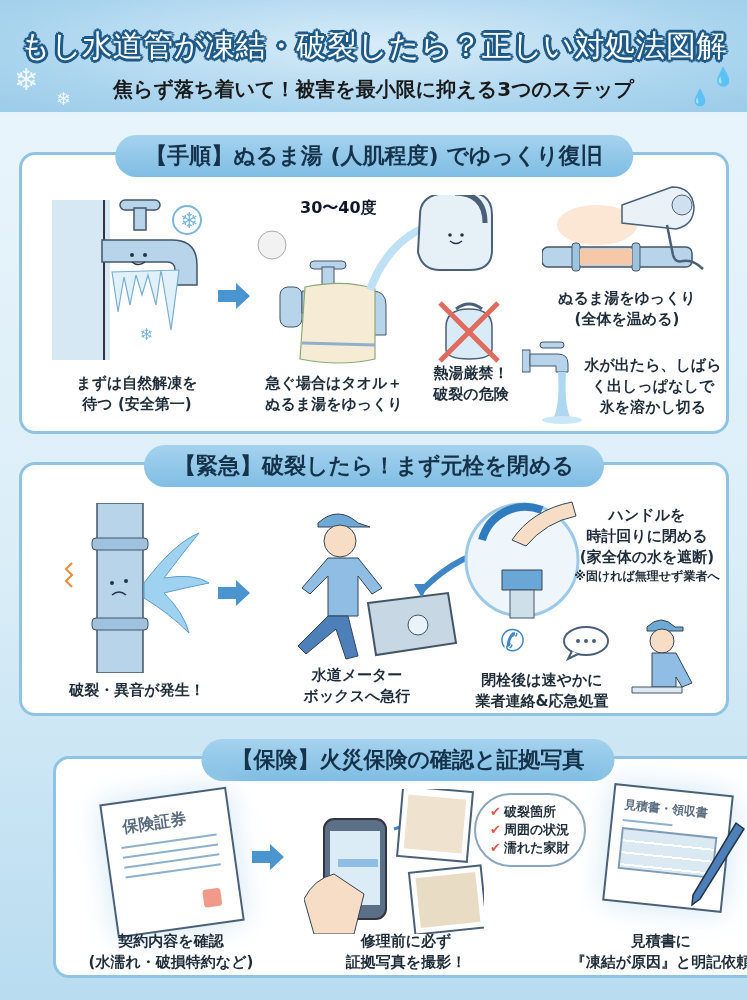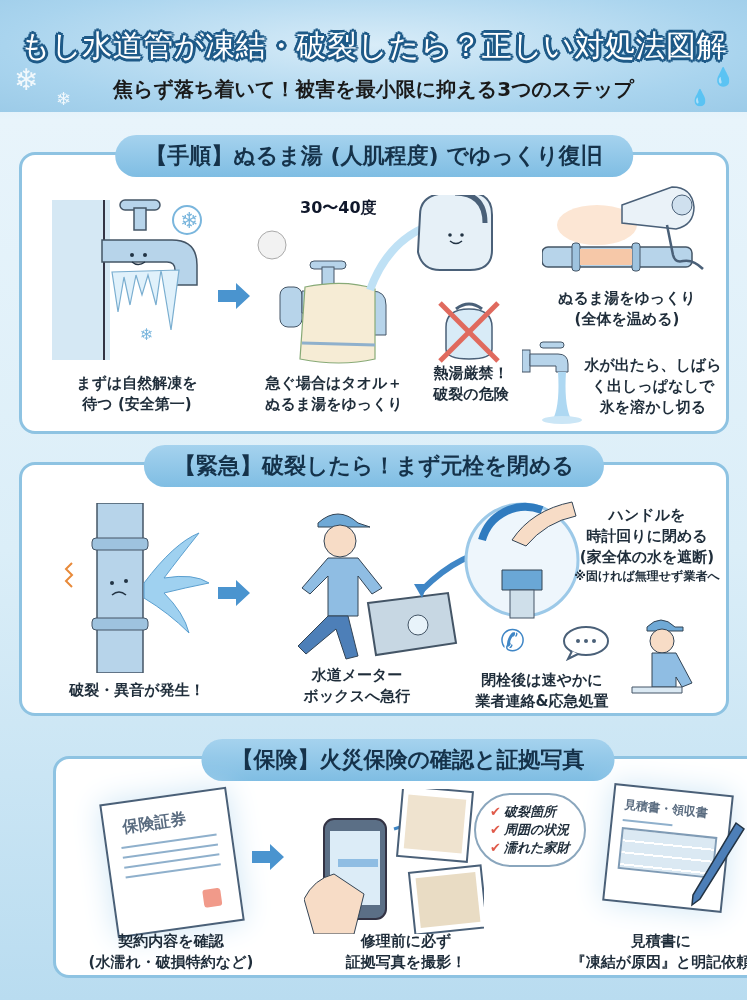--- a/index.html
+++ b/index.html
@@ -38,21 +38,21 @@
   }
   .cap { position: absolute; text-align: center; font-size: 15px; font-weight: bold; line-height: 21px; color: #1f2d3a; }
   .small { font-size: 12px; line-height: 16px; }
   .arrow {
     position: absolute; width: 32px; height: 26px;
   }
   .illus { position: absolute; }
   .lbl-30 { position: absolute; font-size: 16px; font-weight: bold; color: #0f172a; }
   .checklist {
     position: absolute; background: #fff; border: 2px solid #8aa6bd; border-radius: 40px;
-    padding: 8px 14px; font-size: 13px; font-weight: bold; line-height: 18px; font-style: italic;
+    padding: 8px 14px; font-size: 13px; font-weight: bold; line-height: 18px;
   }
   .checklist .chk { color: #e05a4a; margin-right: 3px; }
 </style>
 </head>
 <body>
 
 <div class="header">
   <span class="deco" style="left:14px;top:62px;font-size:30px;">❄</span>
   <span class="deco" style="left:56px;top:88px;font-size:18px;">❄</span>
   <span class="deco" style="left:712px;top:66px;font-size:18px;">💧</span>

